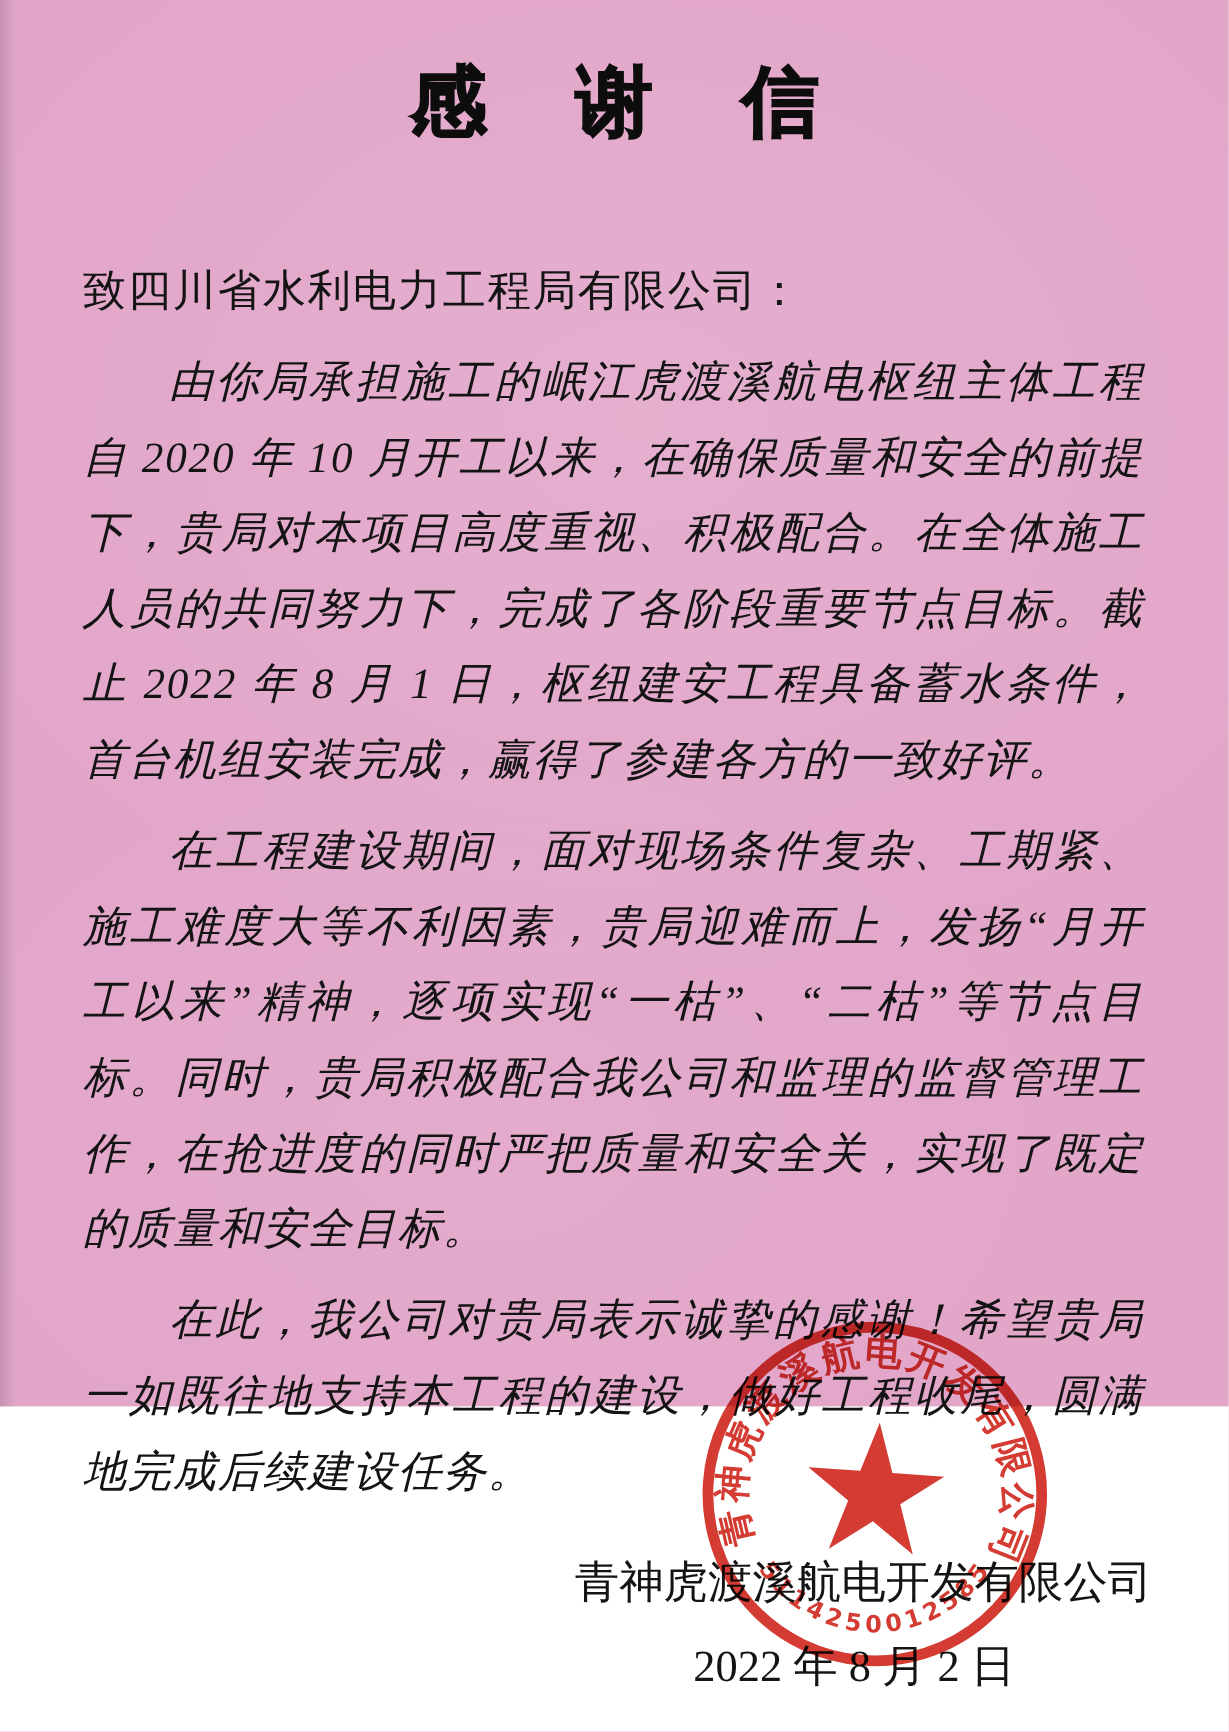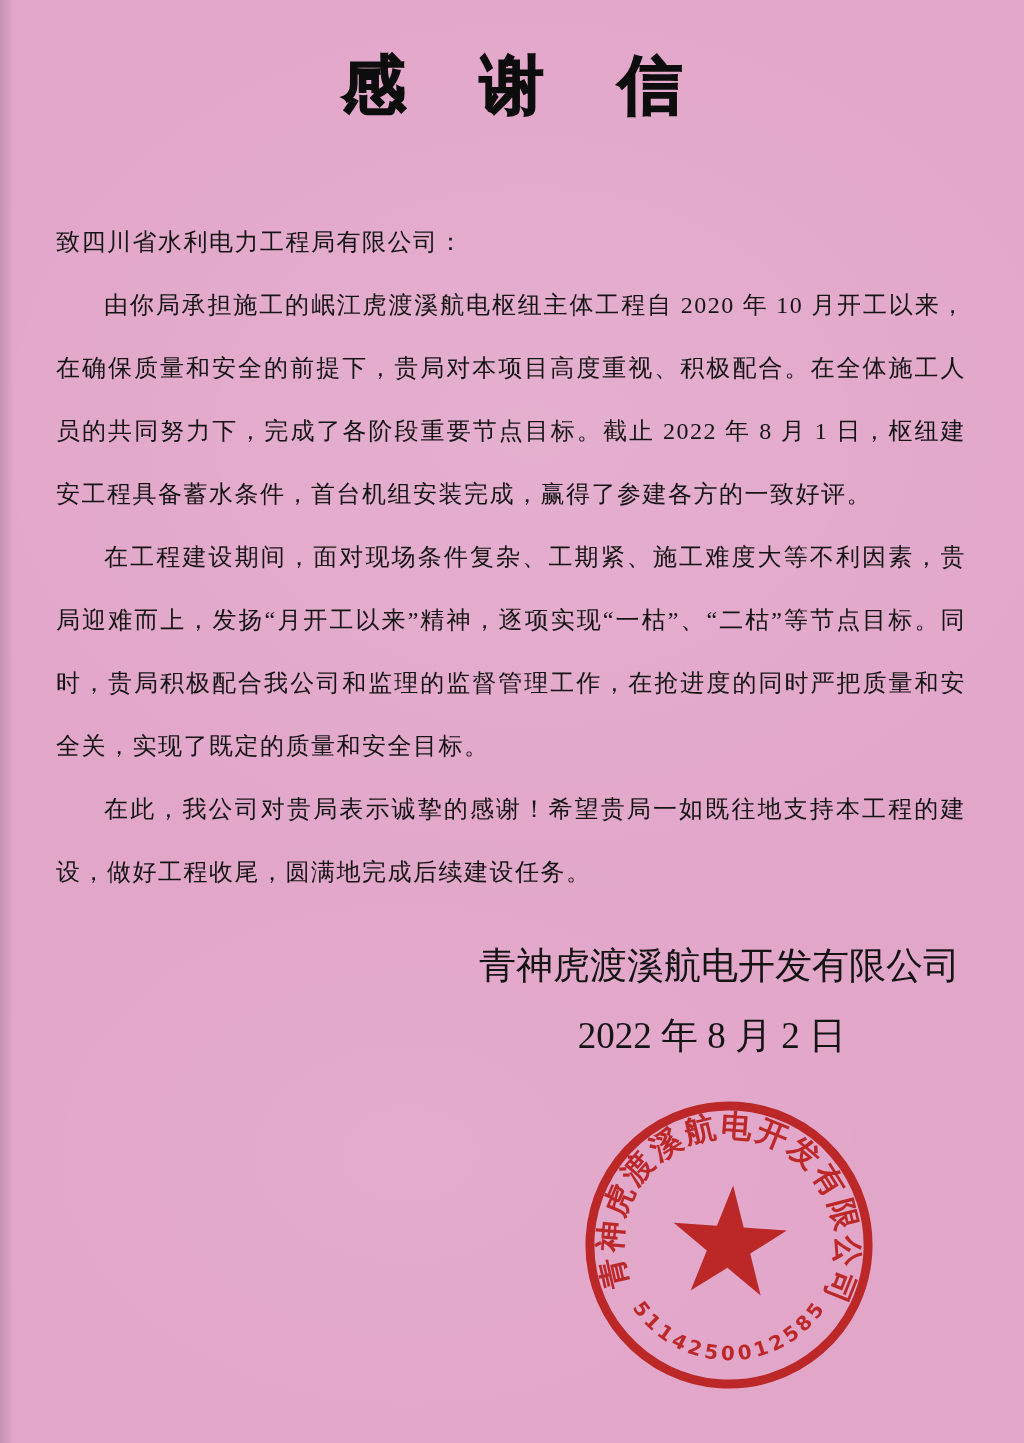--- a/index.html
+++ b/index.html
@@ -3,21 +3,21 @@
 <meta charset="utf-8">
 <style>
   html, body { margin: 0; padding: 0; }
   body {
     width: 1024px; height: 1443px;
     font-family: "Liberation Serif", "DejaVu Serif", serif;
     overflow: hidden;
   }
   .page {
     position: relative;
-    width: 1024px; height: 1443px;
+    width: 1024px; height: 1172px;
     background:
       radial-gradient(ellipse 900px 700px at 52% 30%, rgba(255,255,255,0.10), rgba(255,255,255,0) 70%),
       radial-gradient(ellipse 700px 500px at 40% 80%, rgba(255,255,255,0.06), rgba(255,255,255,0) 70%),
       var(--paper, #e2a6c9);
     color: var(--ink, #161616);
   }
   .scan-edge {
     position: absolute; left: 0; top: 0; bottom: 0; width: 14px;
     background: linear-gradient(90deg, rgba(110,85,105,0.25), rgba(110,85,105,0));
     pointer-events: none;
@@ -31,28 +31,28 @@
     font-size: 64px;
     letter-spacing: 26px;
     text-indent: 26px; 
     color: #0d0d0d;
     -webkit-text-stroke: 1.5px #0d0d0d;
   }
   .body-text {
     margin: 82px 58px 0 56px;
   }
   .body-text p {
-    margin: 0;
-    font-size: 24px;
+    margin: 13px;
+    font-size: 36px;
     line-height: 63px;
     letter-spacing: 1.5px;
     text-align: justify;
     color: #141414;
   }
-  .body-text p.indent { text-indent: 2em; }
+  .body-text p.indent { text-indent: 2em; font-style: italic; }
   .signature {
     margin-top: 38px;
     padding-right: 64px;
     text-align: right;
     font-size: 37px;
     line-height: 48px;
     color: #141414;
   }
   .date {
     margin-top: 22px;

